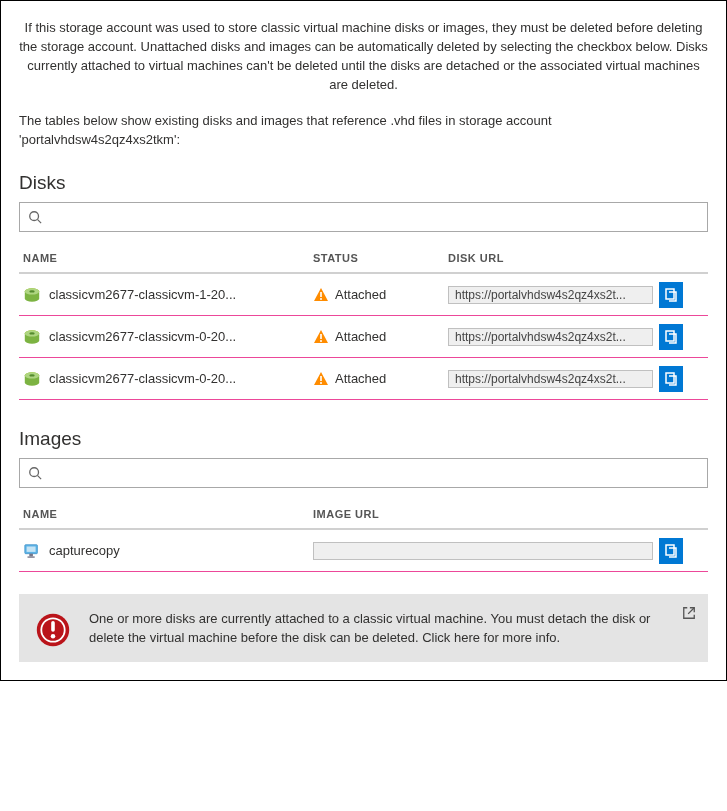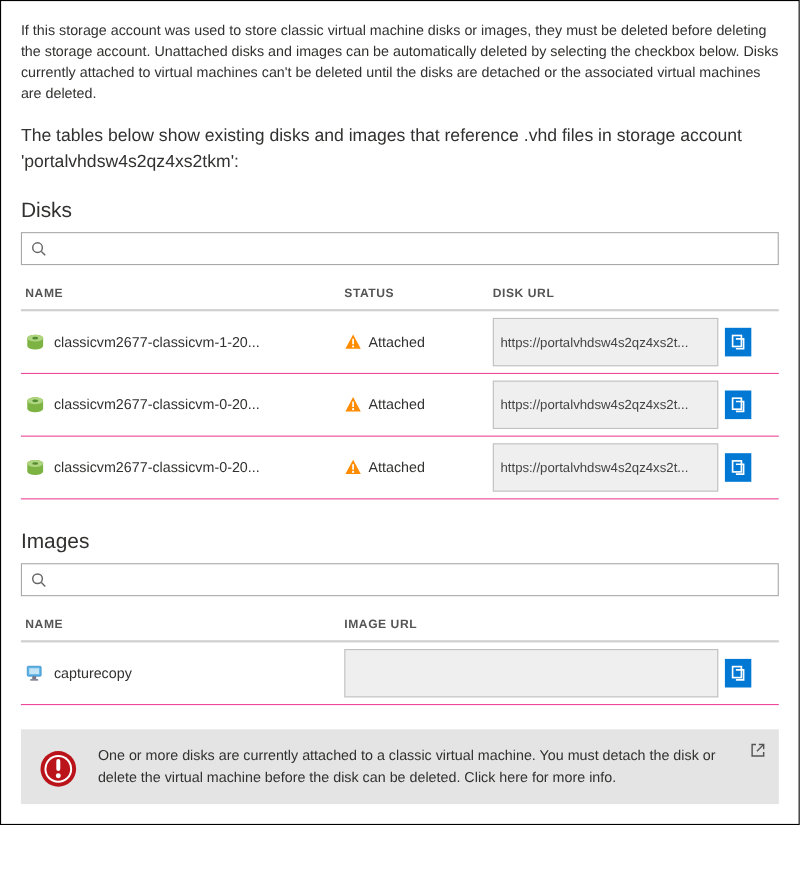--- a/index.html
+++ b/index.html
@@ -13,24 +13,25 @@
       color: #323130;
       background: #fff;
       width: 727px;
       border: 1px solid #000;
       padding: 18px;
     }
     .intro-text {
       line-height: 1.45;
       font-size: 13px;
       margin-bottom: 18px;
+      text-align: center;
     }
     .sub-text {
       line-height: 1.45;
-      font-size: 16px;
+      font-size: 13px;
       margin-bottom: 22px;
     }
     .section-title {
       font-size: 19px;
       font-weight: 400;
       margin-bottom: 8px;
     }
     .search-box {
       width: 100%;
       border: 1px solid #a8a8a8;
@@ -111,21 +112,21 @@
       flex-shrink: 0;
     }
     .row-url {
       width: 205px;
     }
     .row-url-img {
       width: 340px;
     }
     .url-input {
       width: 100%;
-      height: 44px;
+      height: 18px;
       background: #efefef;
       border: 1px solid #c0c0c0;
       padding: 0 6px;
       font-size: 12px;
       color: #444;
       white-space: nowrap;
       overflow: hidden;
       text-overflow: ellipsis;
       font-family: inherit;
     }

